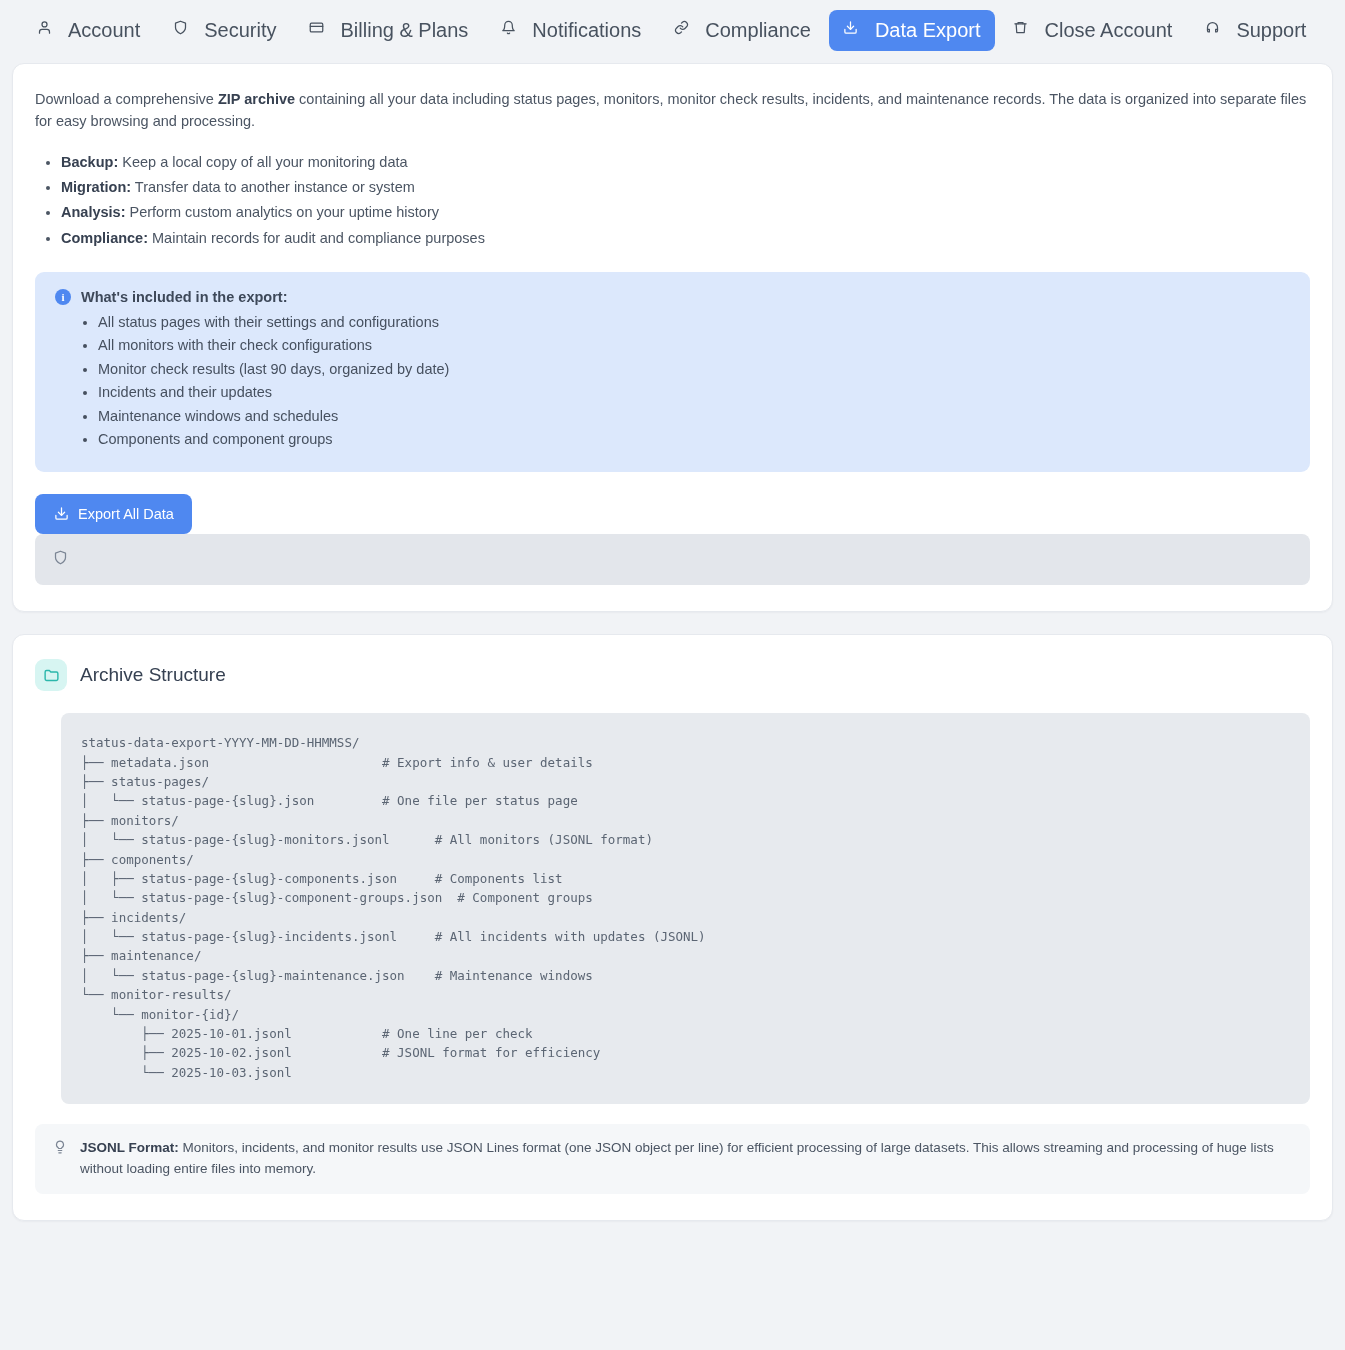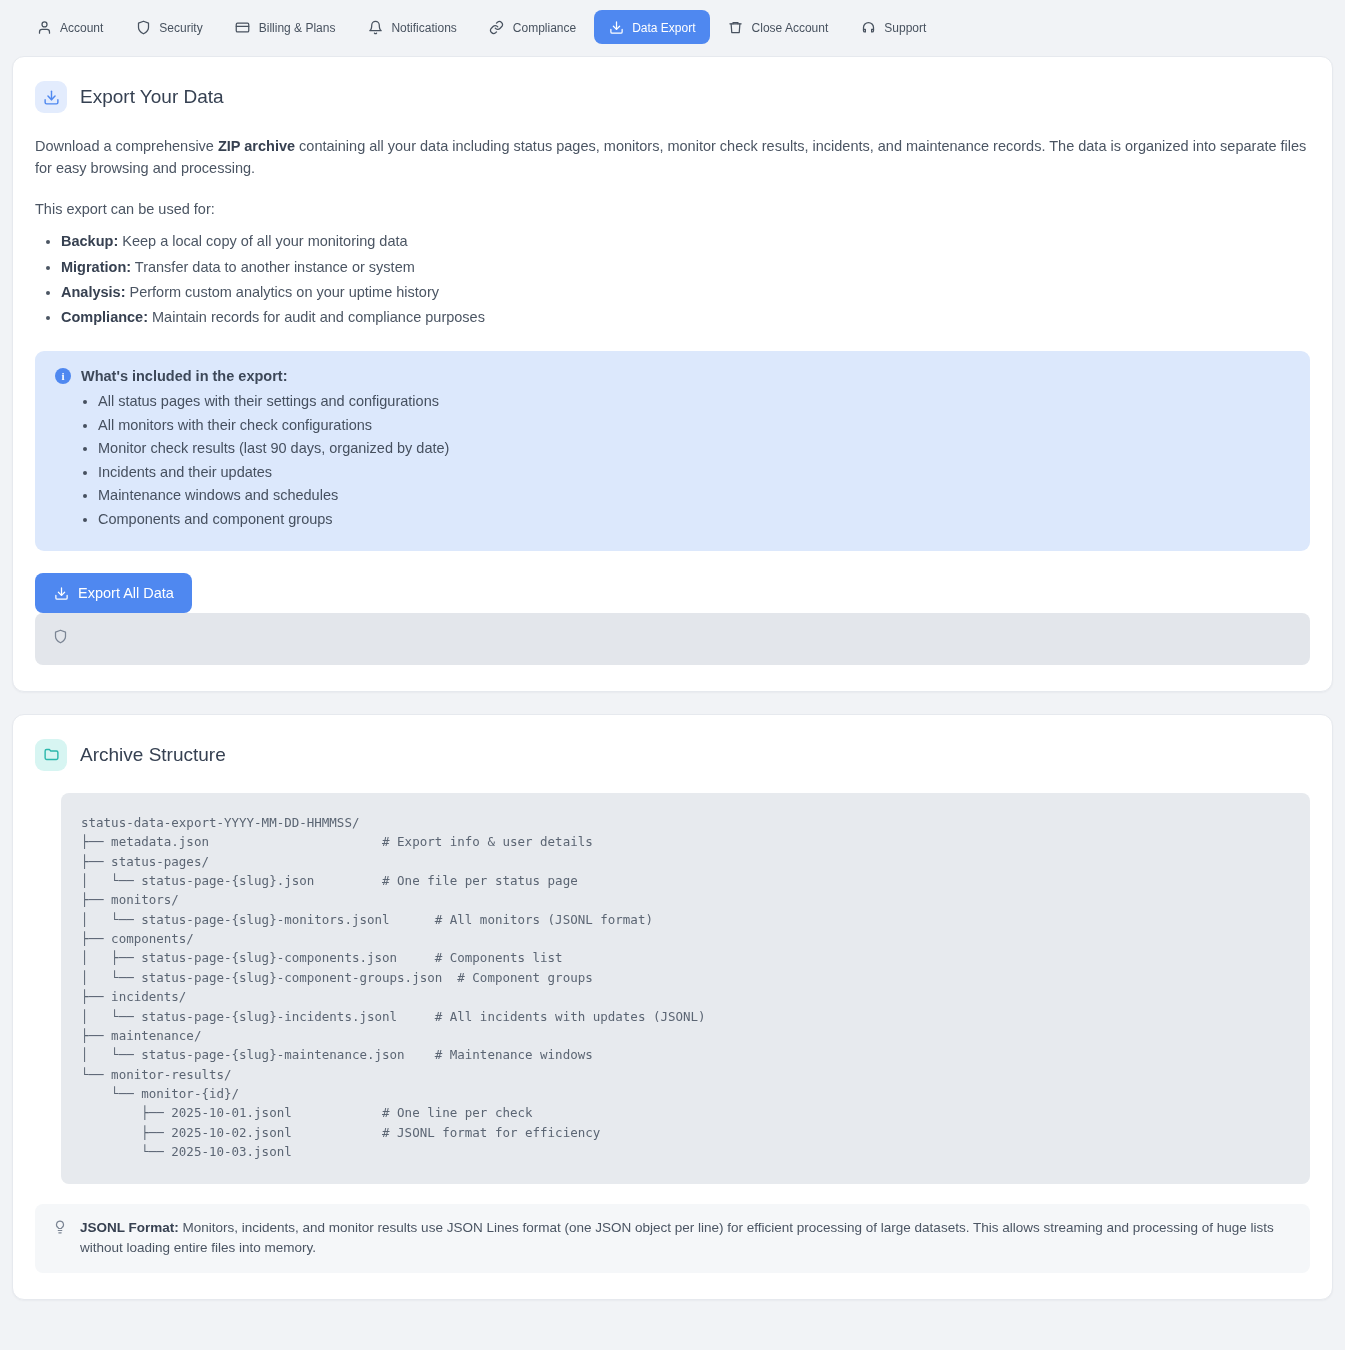--- a/index.html
+++ b/index.html
@@ -17,25 +17,25 @@
   
   .topnav {
     display: flex;
     align-items: center;
     gap: 4px;
     padding: 10px 22px 12px 22px;
     background: #f1f3f6;
   }
   .nav-item {
     display: flex;
-    align-items: flex-end;
-    gap: 8px;
+    align-items: flex-start;
+    gap: 16px;
     padding: 9px 14px;
     border-radius: 8px;
-    font-size: 12px;
+    font-size: 20px;
     color: #48525f;
     cursor: pointer;
     white-space: nowrap;
   }
   .nav-item.active {
     background: #4f88f0;
     color: #ffffff;
   }
   .nav-icon {
     display: inline-flex;
@@ -268,34 +268,23 @@
           <path d="M18 19a2 2 0 0 0 2-2v-2h-3v4z"></path>
           <path d="M6 19a2 2 0 0 1-2-2v-2h3v4z"></path>
         </svg>
     </span>
     <span>Support</span>
   </div>
 </div>
 
 <div class="card">
 
-  <div class="card-head">
-    <span class="head-badge badge-blue">
-      <svg width="17" height="17" viewBox="0 0 24 24" fill="none" stroke="currentColor" stroke-width="2" stroke-linecap="round" stroke-linejoin="round">
-          <path d="M21 15v4a2 2 0 0 1-2 2H5a2 2 0 0 1-2-2v-4"></path>
-          <path d="M7 10l5 5 5-5"></path>
-          <path d="M12 15V3"></path>
-        </svg>
-    </span>
-    <span class="card-title">Export Your Data</span>
-  </div>
 
   <p class="para"><span>Download a comprehensive </span><b>ZIP archive</b><span> containing all your data including status pages, monitors, monitor check results, incidents, and maintenance records. The data is organized into separate files for easy browsing and processing.</span></p>
 
-  <p class="para tight">This export can be used for:</p>
 
   <ul class="uses">
     <li><b>Backup:</b><span> Keep a local copy of all your monitoring data</span></li>
     <li><b>Migration:</b><span> Transfer data to another instance or system</span></li>
     <li><b>Analysis:</b><span> Perform custom analytics on your uptime history</span></li>
     <li><b>Compliance:</b><span> Maintain records for audit and compliance purposes</span></li>
   </ul>
 
   <div class="info-panel">
     <div class="info-head">

